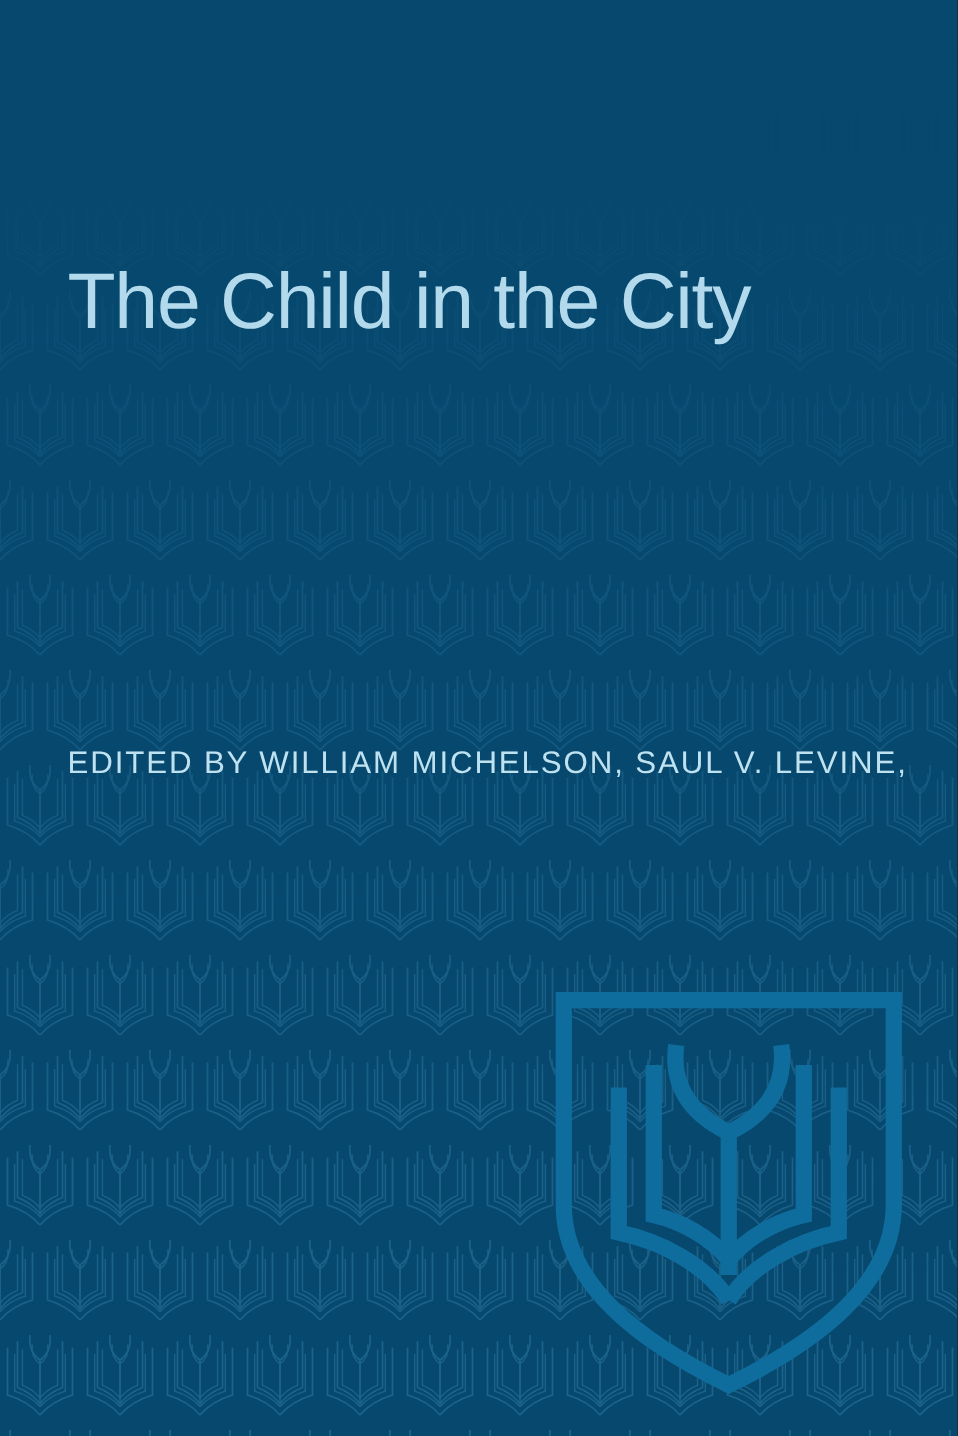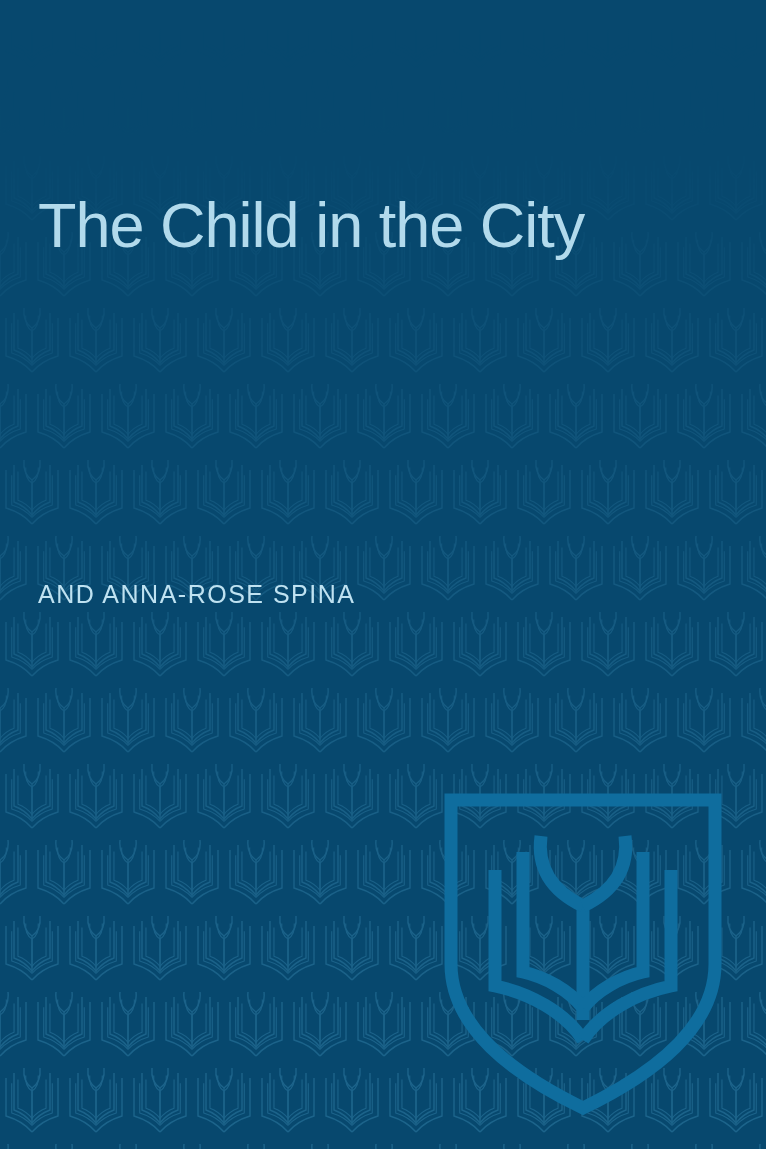--- a/index.html
+++ b/index.html
@@ -4,21 +4,21 @@
 <style>
   html,body{margin:0;padding:0;background:#222;}
   .cover{
     position:relative;
     width:766px;height:1149px;
     overflow:hidden;
     background:#07486e;
     font-family:"Liberation Sans", sans-serif;
   }
   .bg-pattern{position:absolute;left:0;top:0;width:766px;height:1149px;display:block;}
-  .txt{position:absolute;left:38px;white-space:pre;}
+  .txt{position:absolute;left:54px;white-space:pre;margin-top:16px;}
   .title{
     top:194px;
     font-size:63px;
     line-height:1;
     letter-spacing:-1px;
     color:#b2daec;
     font-weight:400;
   }
   .subtitle{
     top:350px;
@@ -74,21 +74,21 @@
         <rect x="0" y="0" width="766" height="1149" fill="url(#fadegrad)"></rect>
       </mask>
     </defs>
     <rect x="0" y="0" width="766" height="1149" fill="url(#bookpat)" mask="url(#fademask)" opacity="0.55"></rect>
   </svg>
 
   <div class="txt title">The Child in the City</div>
 
 
   <div class="txt editors">
-    <div>AND ANNA-ROSE SPINA</div>
+    <div>EDITED BY WILLIAM MICHELSON, SAUL V. LEVINE,</div>
   </div>
 
   <svg class="logo" width="292" height="332" viewBox="0 0 292 332">
     <g fill="none" stroke="#0f6d9e" stroke-width="13">
       <path d="M14,12 L278,12 L278,176 C278,240 216,286 146,320 C76,286 14,240 14,176 Z"></path>
       <path d="M146,116 L146,232"></path>
       <path d="M104,48 C100,78 113,102 146,118"></path>
       <path d="M188,48 C192,78 179,102 146,118"></path>
       <path d="M86,64 L86,184 C108,189 132,202 146,220"></path>
       <path d="M206,64 L206,184 C184,189 160,202 146,220"></path>

